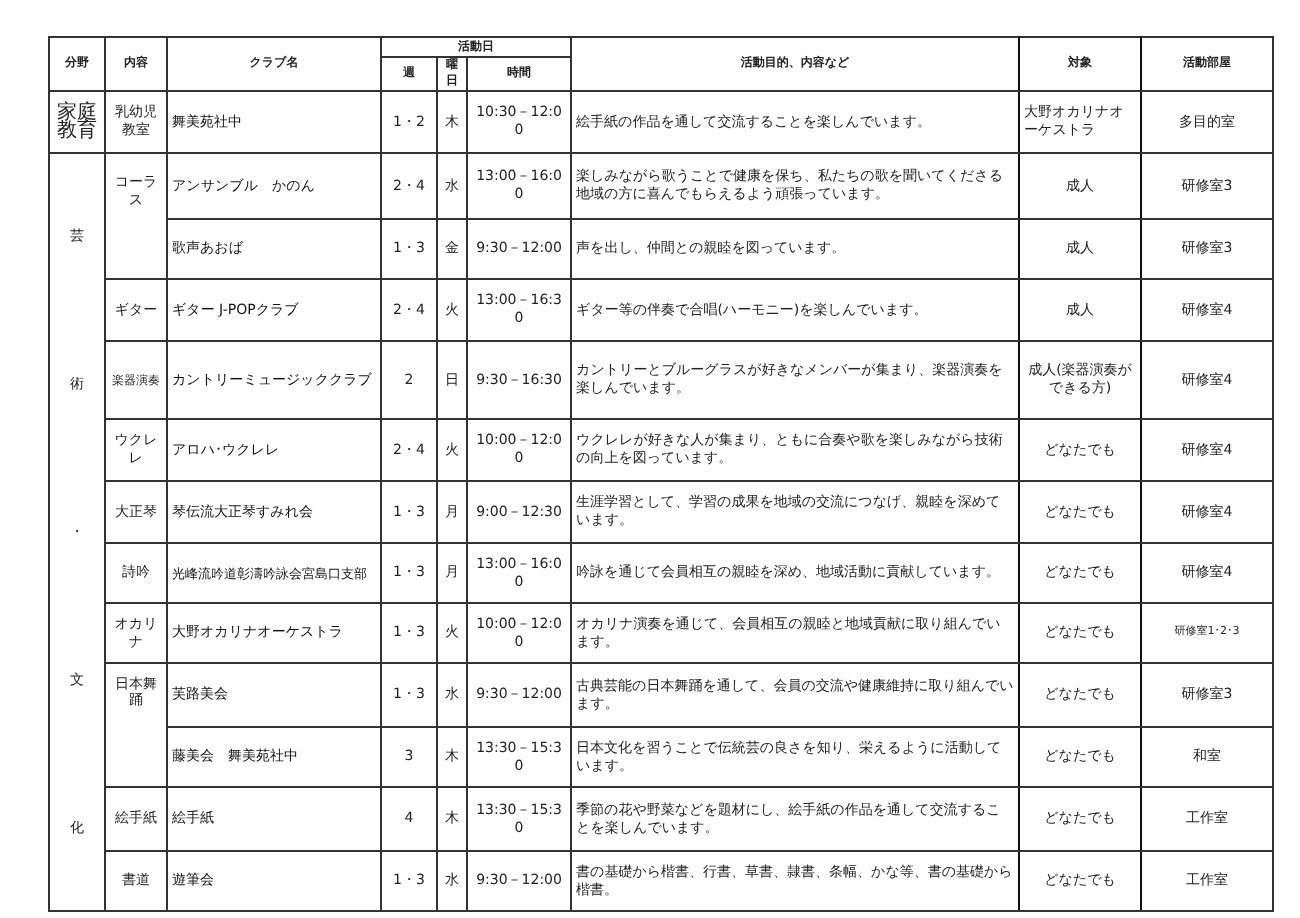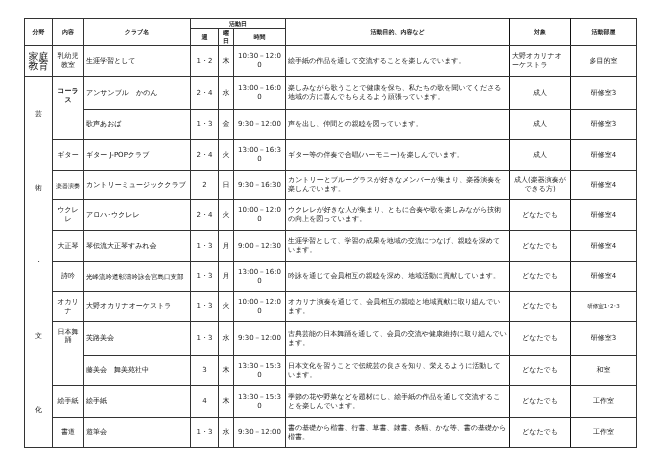--- a/index.html
+++ b/index.html
@@ -59,40 +59,40 @@
       <th>週</th>
       <th>曜日</th>
       <th>時間</th>
     </tr>
   </thead>
   <tbody>
 
     <tr class="thick-b" style="height:31px">
       <td class="c" style="font-size:10px">家庭教育</td>
       <td class="c">乳幼児教室</td>
-      <td class="l club">生涯学習として</td>
+      <td class="l club">舞美苑社中</td>
       <td class="c">1・2</td>
       <td class="c">木</td>
       <td class="c small">10:30－12:00</td>
       <td class="l desc thick-r">絵手紙の作品を通して交流することを楽しんでいます。</td>
       <td class="l desc thick-r">大野オカリナオーケストラ</td>
       <td class="c">多目的室</td>
     </tr>
 
     <tr style="height:33px">
       <td rowspan="12" class="c" style="vertical-align:middle; padding:0;">
         <div class="field-v">
           <span>芸</span>
           <span>術</span>
           <span>・</span>
           <span>文</span>
           <span>化</span>
         </div>
       </td>
-      <td rowspan="2" class="c" style="vertical-align:top; padding-top:10px;font-weight:bold;">コーラス</td>
+      <td rowspan="2" class="c" style="vertical-align:top; padding-top:10px;">コーラス</td>
       <td class="l club">アンサンブル　かのん</td>
       <td class="c">2・4</td>
       <td class="c">水</td>
       <td class="c small">13:00－16:00</td>
       <td class="l desc thick-r">楽しみながら歌うことで健康を保ち、私たちの歌を聞いてくださる地域の方に喜んでもらえるよう頑張っています。</td>
       <td class="c thick-r">成人</td>
       <td class="c">研修室3</td>
     </tr>
 
     <tr class="thick-b" style="height:30px">
@@ -109,21 +109,21 @@
       <td class="c">ギター</td>
       <td class="l club">ギター J-POPクラブ</td>
       <td class="c">2・4</td>
       <td class="c">火</td>
       <td class="c small">13:00－16:30</td>
       <td class="l desc thick-r">ギター等の伴奏で合唱(ハーモニー)を楽しんでいます。</td>
       <td class="c thick-r">成人</td>
       <td class="c">研修室4</td>
     </tr>
 
-    <tr class="thick-b" style="height:29px">
+    <tr class="thick-b" style="height:39px">
       <td class="c" style="font-size:6px">楽器演奏</td>
       <td class="l club">カントリーミュージッククラブ</td>
       <td class="c">2</td>
       <td class="c">日</td>
       <td class="c small">9:30－16:30</td>
       <td class="l desc thick-r">カントリーとブルーグラスが好きなメンバーが集まり、楽器演奏を楽しんでいます。</td>
       <td class="c desc thick-r">成人(楽器演奏ができる方)</td>
       <td class="c">研修室4</td>
     </tr>
 

